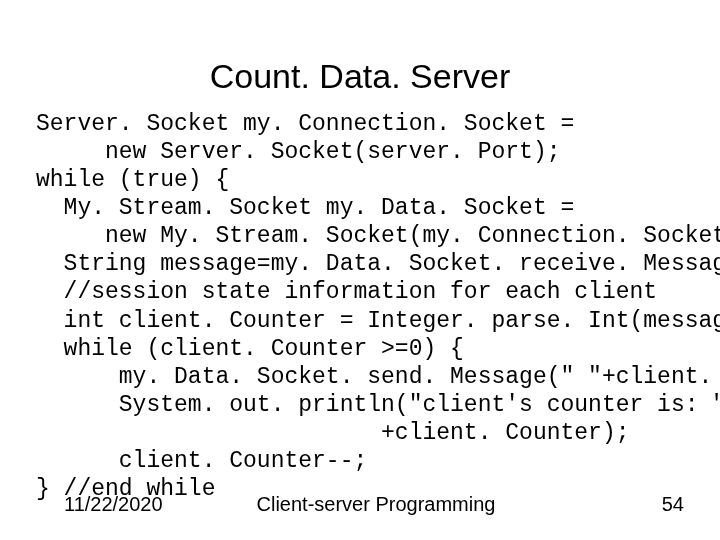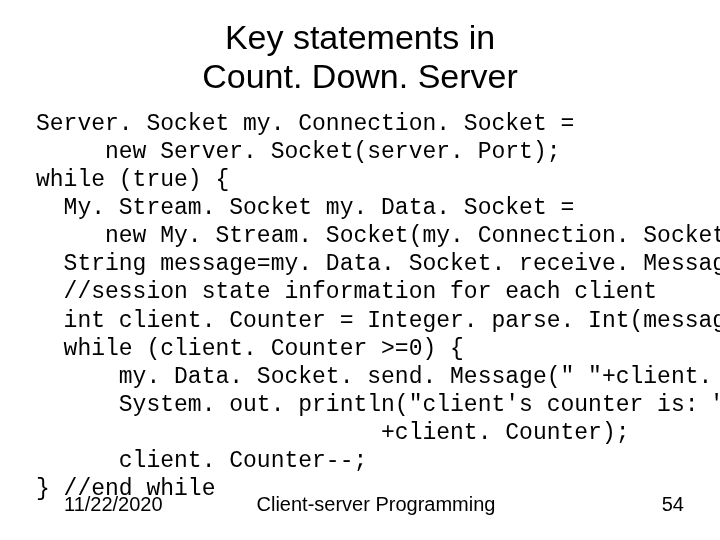--- a/index.html
+++ b/index.html
@@ -51,22 +51,22 @@
     text-align: center;
   }
   .footer .left { position: relative; z-index: 1; }
   .footer .right { position: relative; z-index: 1; }
 </style>
 </head>
 <body>
 
 <div class="slide">
   <h1 class="title">
-    <span>Key statements in</span><br>
-    <span>Count. Down. Server</span>
+    <br>
+    <span>Count. Data. Server</span>
   </h1>
 
   <div class="code">Server. Socket my. Connection. Socket =
      new Server. Socket(server. Port);
 while (true) {
   My. Stream. Socket my. Data. Socket =
      new My. Stream. Socket(my. Connection. Socket. accept( ));
   String message=my. Data. Socket. receive. Message();
   //session state information for each client
   int client. Counter = Integer. parse. Int(message. trim());

